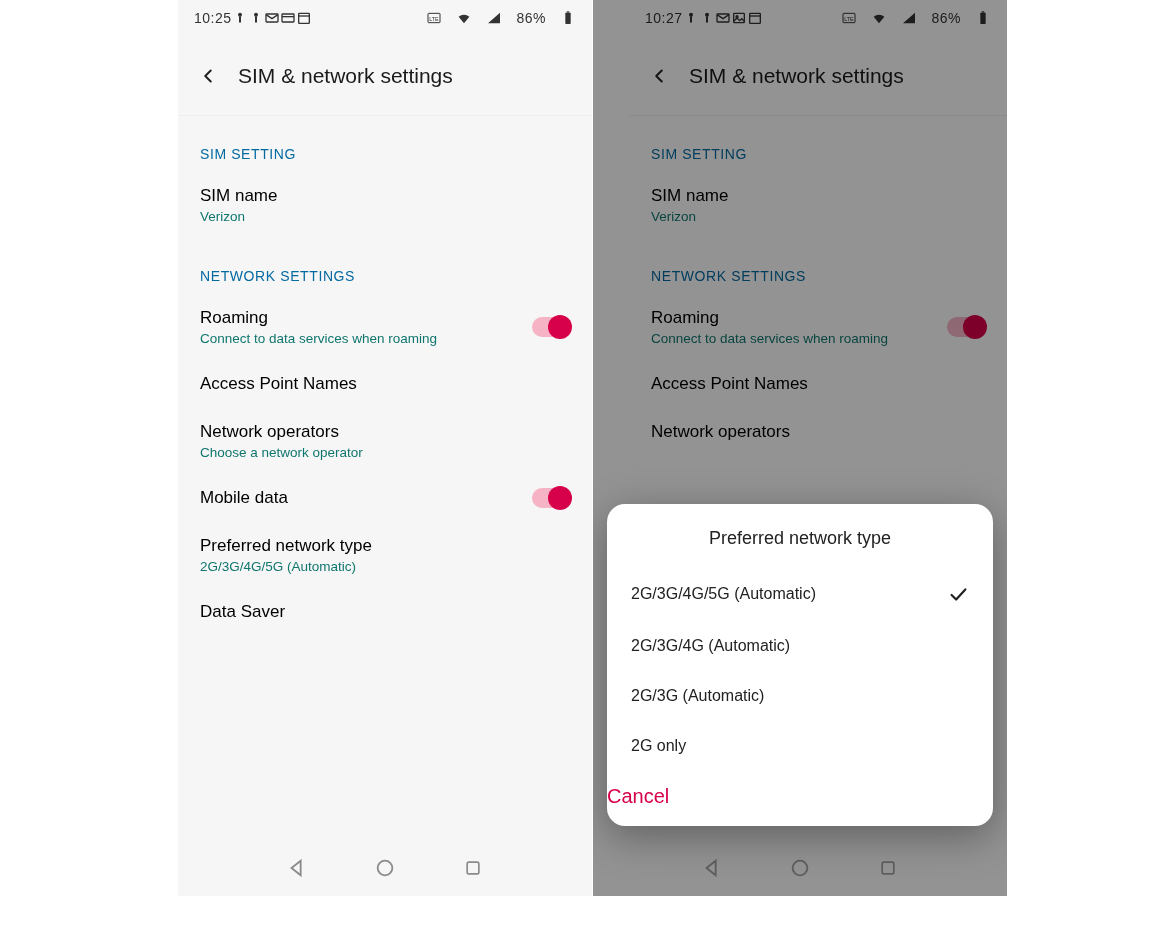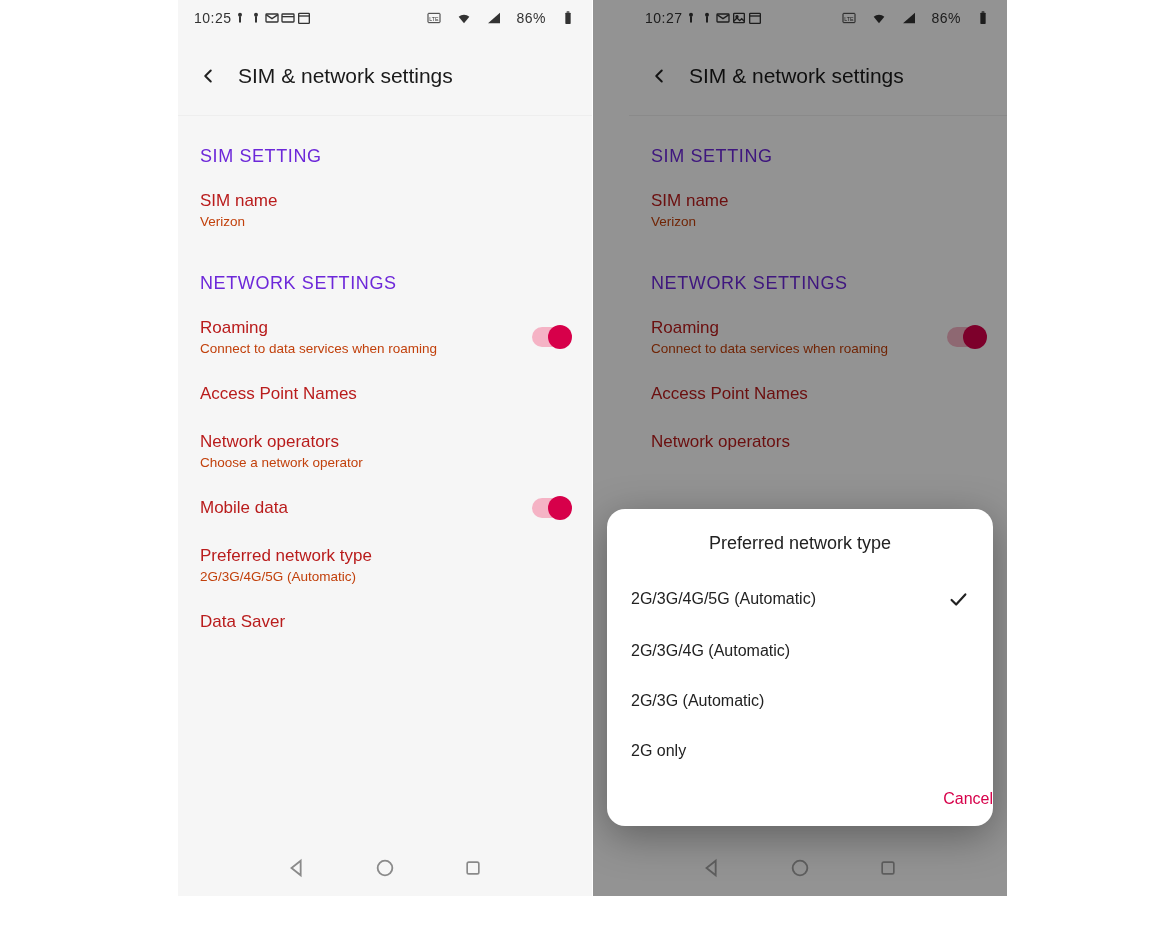--- a/index.html
+++ b/index.html
@@ -12,33 +12,33 @@
   .phone .scrim { position:absolute; inset:0; background:rgba(0,0,0,0.42); pointer-events:none; }
   .statusbar { height:36px; display:flex; align-items:center; justify-content:space-between; padding:0 16px; font-size:14px; color:#333; }
   .sb-left { display:flex; align-items:flex-start; }
   .sb-right { display:flex; align-items:center; gap:14px; }
   .sb-ico { width:16px; height:16px; display:inline-flex; align-items:center; justify-content:center; }
   .sb-ico svg { width:16px; height:16px; }
   .sb-text { font-size:14px; letter-spacing:0.5px; }
   .appbar { height:80px; display:flex; align-items:center; gap:18px; padding:0 18px; border-bottom:1px solid #eee; }
   .appbar .back { width:24px; height:24px; display:flex; align-items:center; justify-content:center; }
   .appbar .title { font-size:21px; font-weight:400; color:#1a1a1a; }
-  .section-label { font-size:18px; letter-spacing:0.6px; color:#6d28d9; padding:30px 22px 10px; text-transform:uppercase; }
+  .section-label { font-size:14px; letter-spacing:0.6px; color:#0369a1; padding:30px 22px 10px; text-transform:uppercase; }
   .row { padding:14px 22px; display:flex; align-items:center; justify-content:space-between; }
   .row .text { display:flex; flex-direction:column; gap:3px; }
-  .row .primary { font-size:17px; color:#b91c1c; font-weight:400; }
-  .row .secondary { font-size:13.5px; color:#c2410c; }
+  .row .primary { font-size:17px; color:#000000; font-weight:400; }
+  .row .secondary { font-size:13.5px; color:#0f766e; }
   .toggle { width:38px; height:20px; border-radius:20px; background:#f5b3c5; position:relative; flex-shrink:0; }
   .toggle .knob { position:absolute; right:-2px; top:-2px; width:24px; height:24px; background:#d7004a; border-radius:50%; }
   .navbar { position:absolute; left:0; right:0; bottom:0; height:56px; display:flex; align-items:center; justify-content:center; gap:64px; }
   .navbtn { width:24px; height:24px; display:flex; align-items:center; justify-content:center; opacity:0.55; }
   .dialog { position:absolute; left:14px; right:14px; bottom:70px; background:#fff; border-radius:18px; box-shadow:0 10px 40px rgba(0,0,0,0.35); padding:24px 0 10px; z-index:10; }
   .dialog-title { text-align:center; font-size:18px; color:#222; padding-bottom:18px; }
   .dialog-row { display:flex; align-items:center; justify-content:space-between; padding:16px 24px; font-size:16px; color:#222; }
-  .dialog-cancel { text-align:right; padding:14px 0 8px; font-size:16px; color:#d7004a; }
+  .dialog-cancel { text-align:left; padding:14px 0 8px; font-size:20px; color:#d7004a; }
   .check { width:22px; height:22px; }
   .sep { width:1px; height:896px; background:transparent; }
 </style>
 </head>
 <body>
 
 <div class="stage">
   <div class="pad"></div>
 
   <div class="phone">

